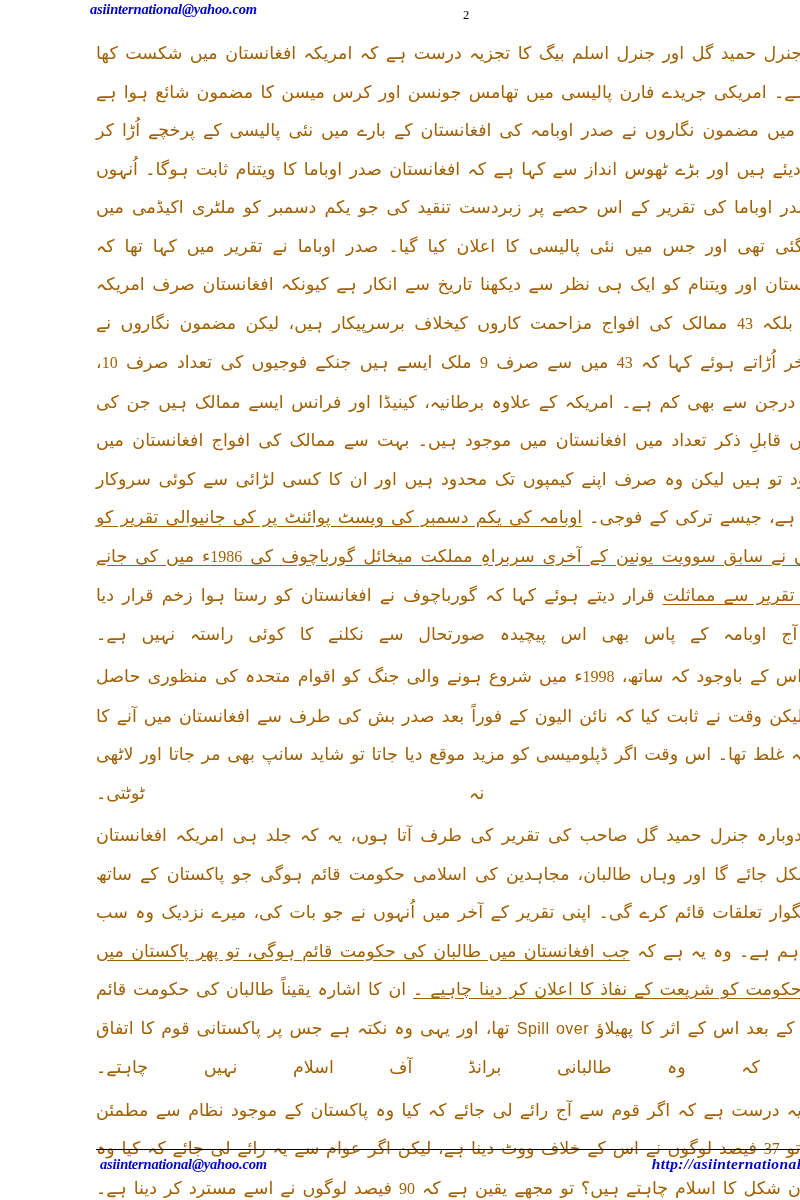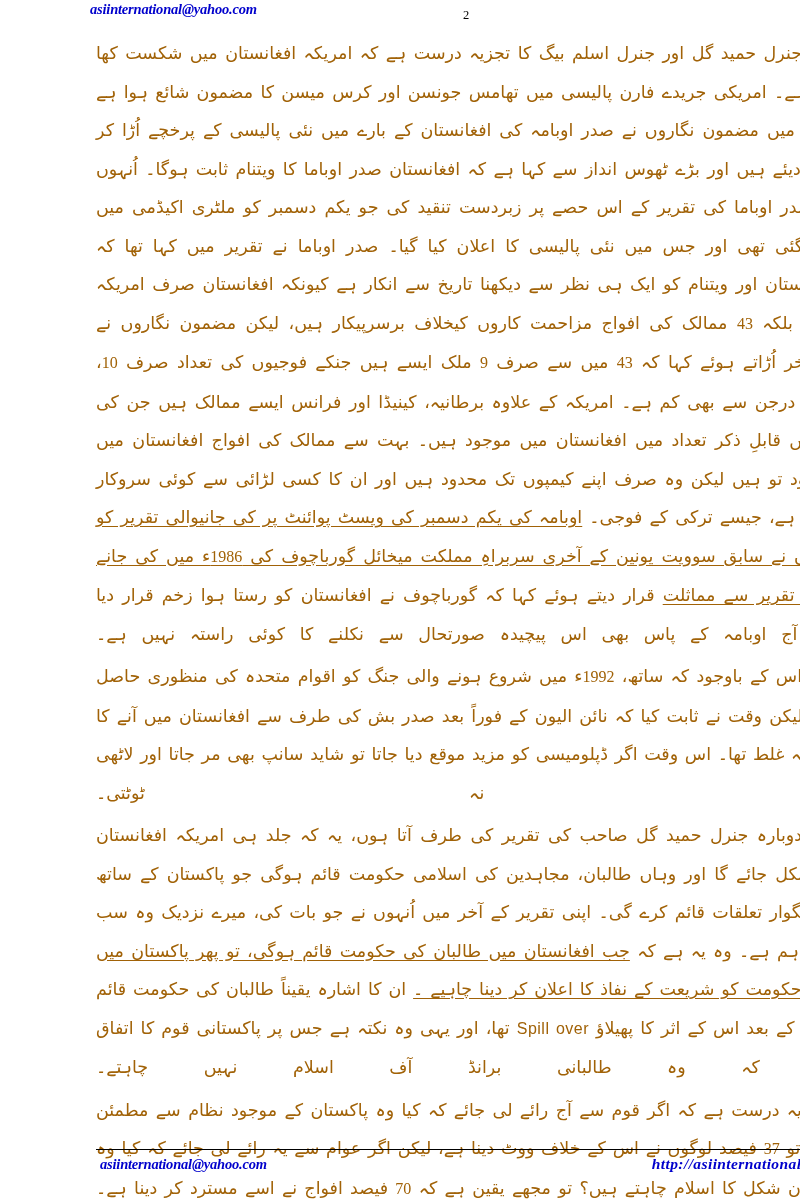--- a/index.html
+++ b/index.html
@@ -151,23 +151,23 @@
 
 <div class="page">
 
   <div class="page-header">
     <div class="header-email">asiinternational@yahoo.com</div>
     <div class="header-pagenum">2</div>
   </div>
 
   <div class="doc-body" id="doc-body">
       <p class="para indent"><span>جنرل حمید گل اور جنرل اسلم بیگ کا تجزیہ درست ہے کہ امریکہ افغانستان میں شکست کھا رہا ہے۔ امریکی جریدے فارن پالیسی میں تھامس جونسن اور کرس میسن کا مضمون شائع ہوا ہے جس میں مضمون نگاروں نے صدر اوبامہ کی افغانستان کے بارے میں نئی پالیسی کے پرخچے اُڑا کر رکھ دیئے ہیں اور بڑے ٹھوس انداز سے کہا ہے کہ افغانستان صدر اوباما کا ویتنام ثابت ہوگا۔ اُنہوں نے صدر اوباما کی تقریر کے اس حصے پر زبردست تنقید کی جو یکم دسمبر کو ملٹری اکیڈمی میں کی گئی تھی اور جس میں نئی پالیسی کا اعلان کیا گیا۔ صدر اوباما نے تقریر میں کہا تھا کہ افغانستان اور ویتنام کو ایک ہی نظر سے دیکھنا تاریخ سے انکار ہے کیونکہ افغانستان صرف امریکہ نہیں بلکہ </span><span class="latin">43</span><span> ممالک کی افواج مزاحمت کاروں کیخلاف برسرپیکار ہیں، لیکن مضمون نگاروں نے تمسخر اُڑاتے ہوئے کہا کہ </span><span class="latin">43</span><span> میں سے صرف </span><span class="latin">9</span><span> ملک ایسے ہیں جنکے فوجیوں کی تعداد صرف </span><span class="latin">10</span><span>، یعنی درجن سے بھی کم ہے۔ امریکہ کے علاوہ برطانیہ، کینیڈا اور فرانس ایسے ممالک ہیں جن کی فوجیں قابلِ ذکر تعداد میں افغانستان میں موجود ہیں۔ بہت سے ممالک کی افواج افغانستان میں موجود تو ہیں لیکن وہ صرف اپنے کیمپوں تک محدود ہیں اور ان کا کسی لڑائی سے کوئی سروکار نہیں ہے، جیسے ترکی کے فوجی۔ </span><span class="u">اوبامہ کی یکم دسمبر کی ویسٹ پوائنٹ پر کی جانیوالی تقریر کو اُنہوں نے سابق سوویت یونین کے آخری سربراہِ مملکت میخائل گورباچوف کی </span><span class="u latin">1986</span><span class="u">ء میں کی جانے والی تقریر سے مماثلت</span><span> قرار دیتے ہوئے کہا کہ گورباچوف نے افغانستان کو رستا ہوا زخم قرار دیا تھا، آج اوبامہ کے پاس بھی اس پیچیدہ صورتحال سے نکلنے کا کوئی راستہ نہیں ہے۔</span></p>
-      <p class="para indent"><span>اس کے باوجود کہ ساتھ، </span><span class="latin">1992</span><span>ء میں شروع ہونے والی جنگ کو اقوام متحدہ کی منظوری حاصل ہے، لیکن وقت نے ثابت کیا کہ نائن الیون کے فوراً بعد صدر بش کی طرف سے افغانستان میں آنے کا فیصلہ غلط تھا۔ اس وقت اگر ڈپلومیسی کو مزید موقع دیا جاتا تو شاید سانپ بھی مر جاتا اور لاٹھی بھی نہ ٹوٹتی۔</span></p>
+      <p class="para indent"><span>اس کے باوجود کہ ساتھ، </span><span class="latin">1998</span><span>ء میں شروع ہونے والی جنگ کو اقوام متحدہ کی منظوری حاصل ہے، لیکن وقت نے ثابت کیا کہ نائن الیون کے فوراً بعد صدر بش کی طرف سے افغانستان میں آنے کا فیصلہ غلط تھا۔ اس وقت اگر ڈپلومیسی کو مزید موقع دیا جاتا تو شاید سانپ بھی مر جاتا اور لاٹھی بھی نہ ٹوٹتی۔</span></p>
       <p class="para indent"><span>دوبارہ جنرل حمید گل صاحب کی تقریر کی طرف آتا ہوں، یہ کہ جلد ہی امریکہ افغانستان سے نکل جائے گا اور وہاں طالبان، مجاہدین کی اسلامی حکومت قائم ہوگی جو پاکستان کے ساتھ خوشگوار تعلقات قائم کرے گی۔ اپنی تقریر کے آخر میں اُنہوں نے جو بات کی، میرے نزدیک وہ سب سے اہم ہے۔ وہ یہ ہے کہ </span><span class="u">جب افغانستان میں طالبان کی حکومت قائم ہوگی، تو پھر پاکستان میں بھی حکومت کو شریعت کے نفاذ کا اعلان کر دینا چاہیے ۔</span><span> ان کا اشارہ یقیناً طالبان کی حکومت قائم ہونے کے بعد اس کے اثر کا پھیلاؤ </span><span class="latin-word">Spill over</span><span> تھا، اور یہی وہ نکتہ ہے جس پر پاکستانی قوم کا اتفاق ہے کہ وہ طالبانی برانڈ آف اسلام نہیں چاہتے۔</span></p>
-      <p class="para indent"><span>یہ درست ہے کہ اگر قوم سے آج رائے لی جائے کہ کیا وہ پاکستان کے موجود نظام سے مطمئن ہیں تو </span><span class="latin">37</span><span> فیصد لوگوں نے اس کے خلاف ووٹ دینا ہے، لیکن اگر عوام سے یہ رائے لی جائے کہ کیا وہ طالبان شکل کا اسلام چاہتے ہیں؟ تو مجھے یقین ہے کہ </span><span class="latin">70</span><span> فیصد افواج نے اسے مسترد کر دینا ہے۔</span></p>
+      <p class="para indent"><span>یہ درست ہے کہ اگر قوم سے آج رائے لی جائے کہ کیا وہ پاکستان کے موجود نظام سے مطمئن ہیں تو </span><span class="latin">37</span><span> فیصد لوگوں نے اس کے خلاف ووٹ دینا ہے، لیکن اگر عوام سے یہ رائے لی جائے کہ کیا وہ طالبان شکل کا اسلام چاہتے ہیں؟ تو مجھے یقین ہے کہ </span><span class="latin">90</span><span> فیصد لوگوں نے اسے مسترد کر دینا ہے۔</span></p>
     </div>
 
   <div class="page-footer">
     <div class="footer-rule"></div>
     <div class="footer-email">asiinternational@yahoo.com</div>
     <div class="footer-url">
       <span>http://asiinternational</span><span class="red">s</span><span>.com</span>
     </div>
   </div>
 

